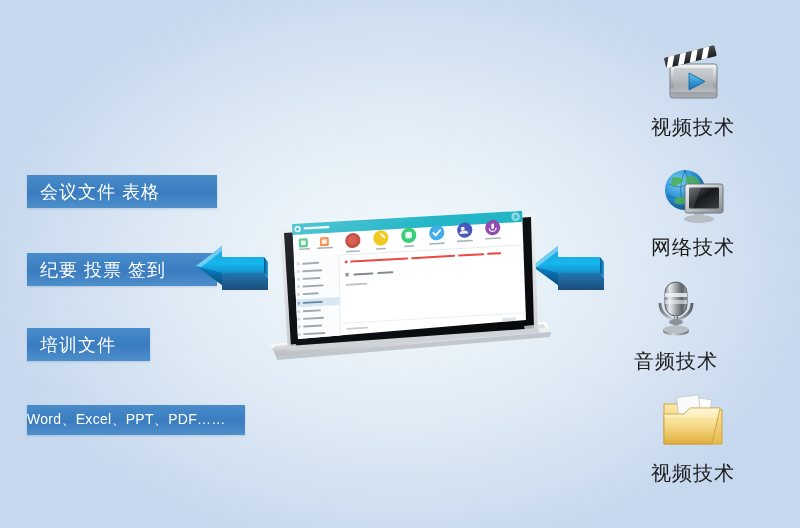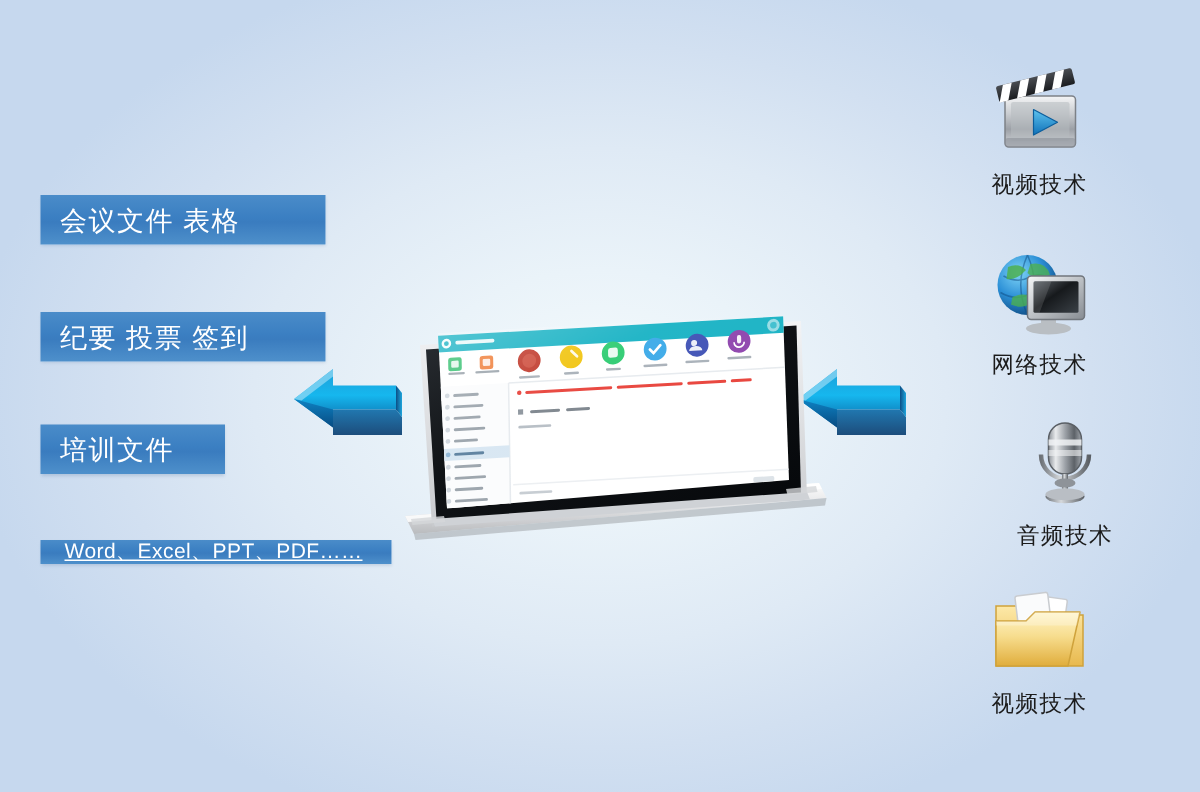--- a/index.html
+++ b/index.html
@@ -16,42 +16,43 @@
   }
 
   
   .chip{
     position:absolute;
     background:linear-gradient(180deg,#4a8cc9 0%,#3b7fc2 45%,#3a7cbf 55%,#4e90cb 100%);
     color:#ffffff;
     display:flex;align-items:center;
     box-shadow:0 1px 2px rgba(40,80,130,.18);
     white-space:nowrap;
+    margin-top:45px;
   }
   #chip0{left:27px;top:130px;width:177px;height:33px;font-size:18px;padding-left:13px;letter-spacing:1px;}
   #chip1{left:27px;top:208px;width:177px;height:33px;font-size:18px;padding-left:13px;letter-spacing:1px;}
   #chip2{left:27px;top:283px;width:110px;height:33px;font-size:18px;padding-left:13px;letter-spacing:1px;}
-  #chip3{left:27px;top:360px;width:218px;height:16px;font-size:14px;padding-left:16px;letter-spacing:.3px;text-decoration:underline;}
+  #chip3{left:27px;top:360px;width:218px;height:30px;font-size:14px;letter-spacing:.3px;}
 
   
   .arrow{position:absolute;width:76px;height:56px;}
 
   
   #laptop{position:absolute;left:262px;top:196px;width:290px;height:165px;}
 
   
   .iconitem{position:absolute;width:150px;text-align:center;}
   .iconitem .glyph{height:74px;display:flex;align-items:center;justify-content:center;}
   .iconitem .cap{
-    font-size:15px;color:#1b1b1b;margin-top:2px;letter-spacing:1px;
+    font-size:20px;color:#1b1b1b;margin-top:2px;letter-spacing:1px;
     font-family:Liberation Serif, serif;
   }
   #ic0{left:618px;top:38px;}
   #ic1{left:618px;top:158px;text-align:center;}
-  #ic2{left:635px;top:272px;}
+  #ic2{left:601px;top:272px;}
   #ic3{left:618px;top:384px;}
 </style>
 </head>
 <body>
 
 <div id="stage">
 
   <div class="chip" id="chip0">
     <span>会议文件   表格</span>
   </div>

